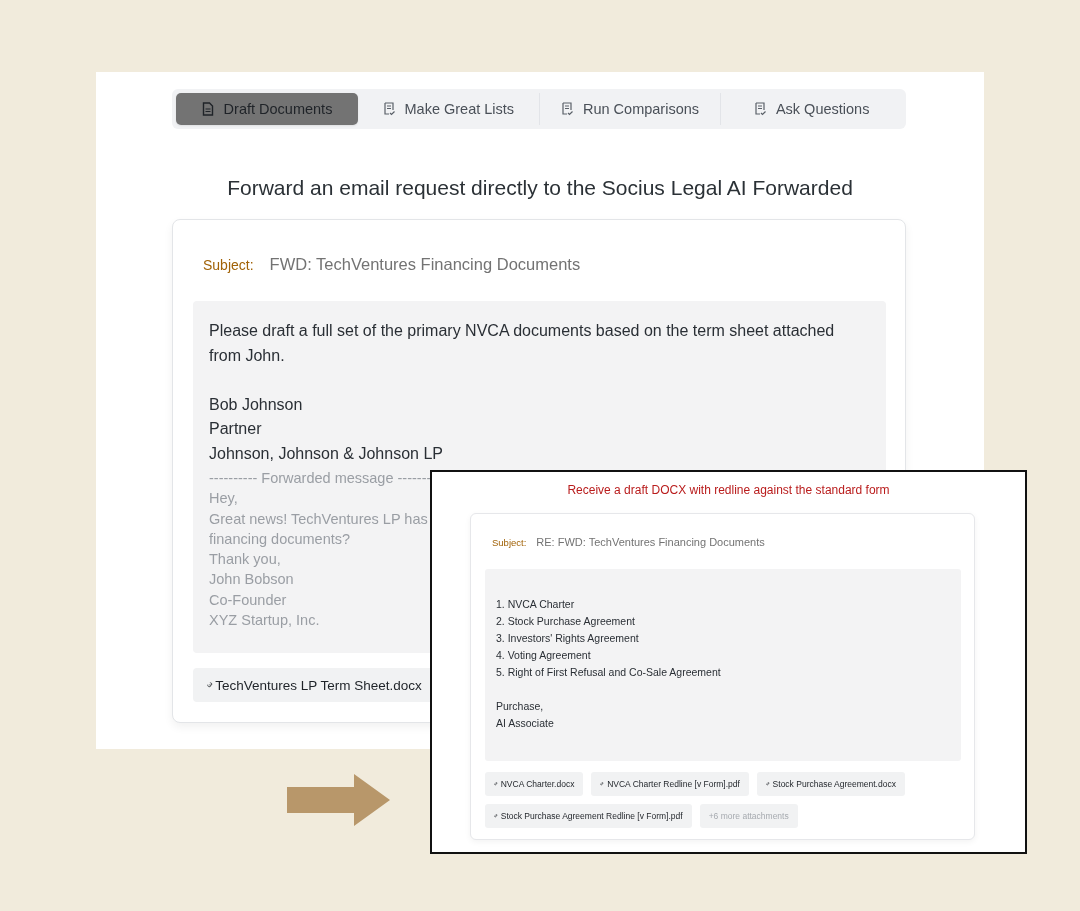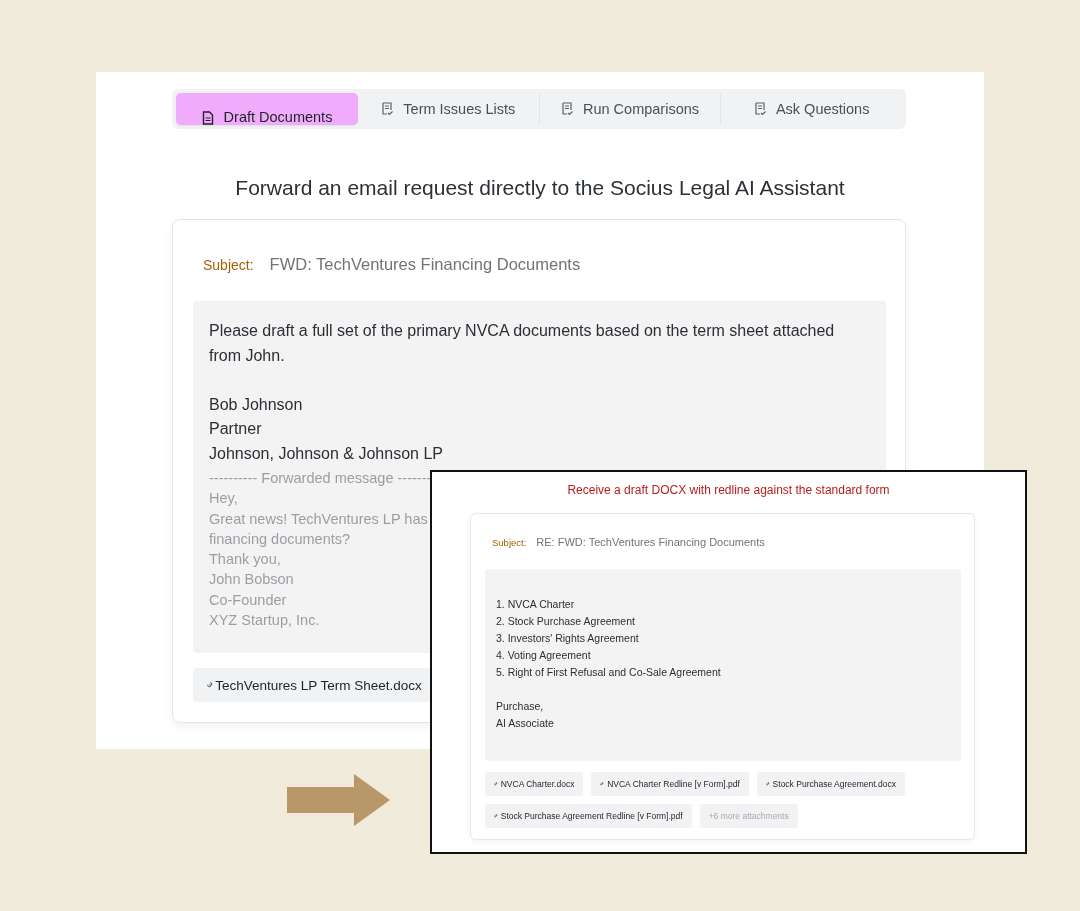--- a/index.html
+++ b/index.html
@@ -19,22 +19,22 @@
     background: #f1f2f4; border-radius: 6px; display: flex; align-items: center;
     padding: 0 4px;
   }
   .tab {
     height: 32px; display: flex; align-items: center; justify-content: center;
     gap: 10px; font-size: 14.5px; color: #4a5058; flex: 1;
     border-right: 1px solid #e2e4e8;
   }
   .tab:last-child { border-right: none; }
   .tab.active {
-    background: #f0abfc; border-radius: 5px; color: #1f2328;
-    box-shadow: 0 1px 2px rgba(0,0,0,0.08); border-right: none; flex: 0 0 182px; align-items: flex-end;
+    background: #737373; border-radius: 5px; color: #1f2328;
+    box-shadow: 0 1px 2px rgba(0,0,0,0.08); border-right: none; flex: 0 0 182px;
   }
   .tab .icon { width: 12px; height: 14px; display: inline-block; }
   .headline {
     position: absolute; left: 0; width: 100%; top: 104px; text-align: center;
     font-size: 21px; color: #2b3136;
   }
   .email-card {
     position: absolute; left: 76px; top: 147px; width: 734px; height: 504px;
     border: 1px solid #e3e5e8; border-radius: 8px; background: #fff;
     box-shadow: 0 4px 10px rgba(0,0,0,0.06);
@@ -98,41 +98,41 @@
           <path d="M3.5 7h5M3.5 9.5h5" stroke="#1f2328" stroke-width="1.2"></path>
         </svg>
       <span>Draft Documents</span>
     </div>
     <div class="tab">
       <svg class="icon" viewBox="0 0 12 14">
           <path d="M2 1h8v7M2 1v11h4" fill="none" stroke="#5a6068" stroke-width="1.2"></path>
           <path d="M4 4h4M4 6.5h4" stroke="#5a6068" stroke-width="1"></path>
           <path d="M7 11l1.5 1.5 3-3" fill="none" stroke="#5a6068" stroke-width="1.2"></path>
         </svg>
-      <span>Term Issues Lists</span>
+      <span>Make Great Lists</span>
     </div>
     <div class="tab">
       <svg class="icon" viewBox="0 0 12 14">
           <path d="M2 1h8v7M2 1v11h4" fill="none" stroke="#5a6068" stroke-width="1.2"></path>
           <path d="M4 4h4M4 6.5h4" stroke="#5a6068" stroke-width="1"></path>
           <path d="M7 11l1.5 1.5 3-3" fill="none" stroke="#5a6068" stroke-width="1.2"></path>
         </svg>
       <span>Run Comparisons</span>
     </div>
     <div class="tab">
       <svg class="icon" viewBox="0 0 12 14">
           <path d="M2 1h8v7M2 1v11h4" fill="none" stroke="#5a6068" stroke-width="1.2"></path>
           <path d="M4 4h4M4 6.5h4" stroke="#5a6068" stroke-width="1"></path>
           <path d="M7 11l1.5 1.5 3-3" fill="none" stroke="#5a6068" stroke-width="1.2"></path>
         </svg>
       <span>Ask Questions</span>
     </div>
   </div>
 
-  <div class="headline">Forward an email request directly to the Socius Legal AI Assistant</div>
+  <div class="headline">Forward an email request directly to the Socius Legal AI Forwarded</div>
 
   <div class="email-card">
     <div class="subject-row">
       <span class="subject-label">Subject:</span>
       <span class="subject-value">FWD: TechVentures Financing Documents</span>
     </div>
     <div class="body-box">
       <span class="line">Please draft a full set of the primary NVCA documents based on the term sheet attached</span>
       <span class="line">from John.</span>
       <span class="line"></span>

